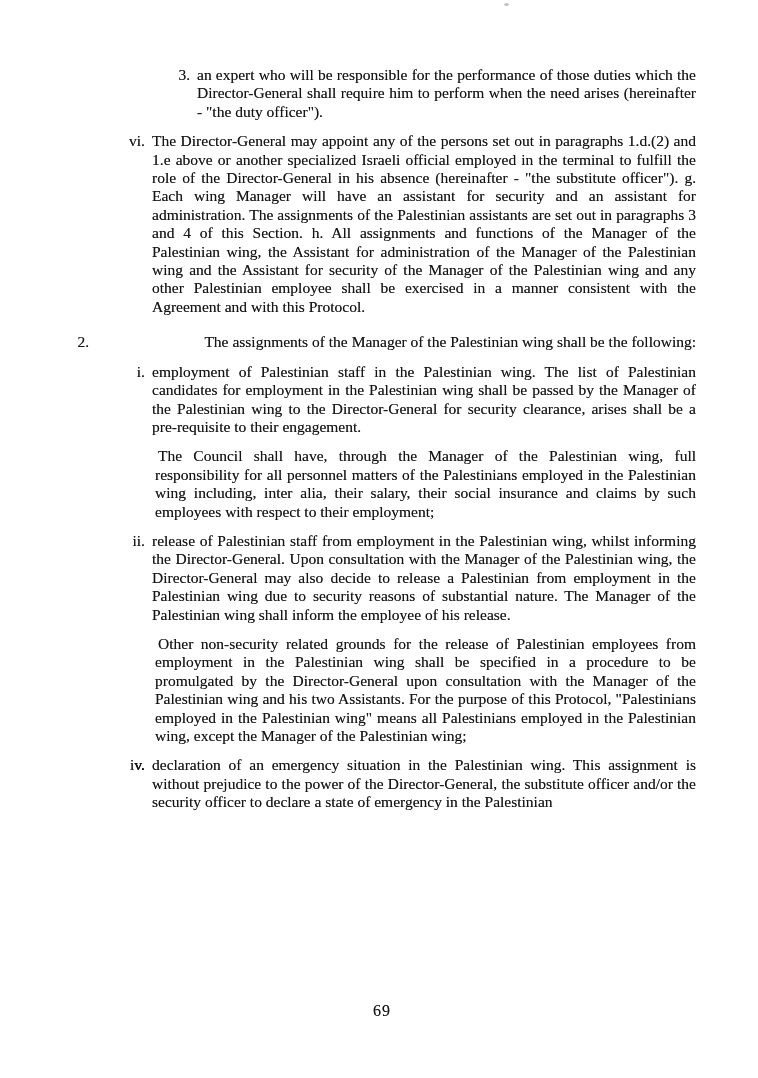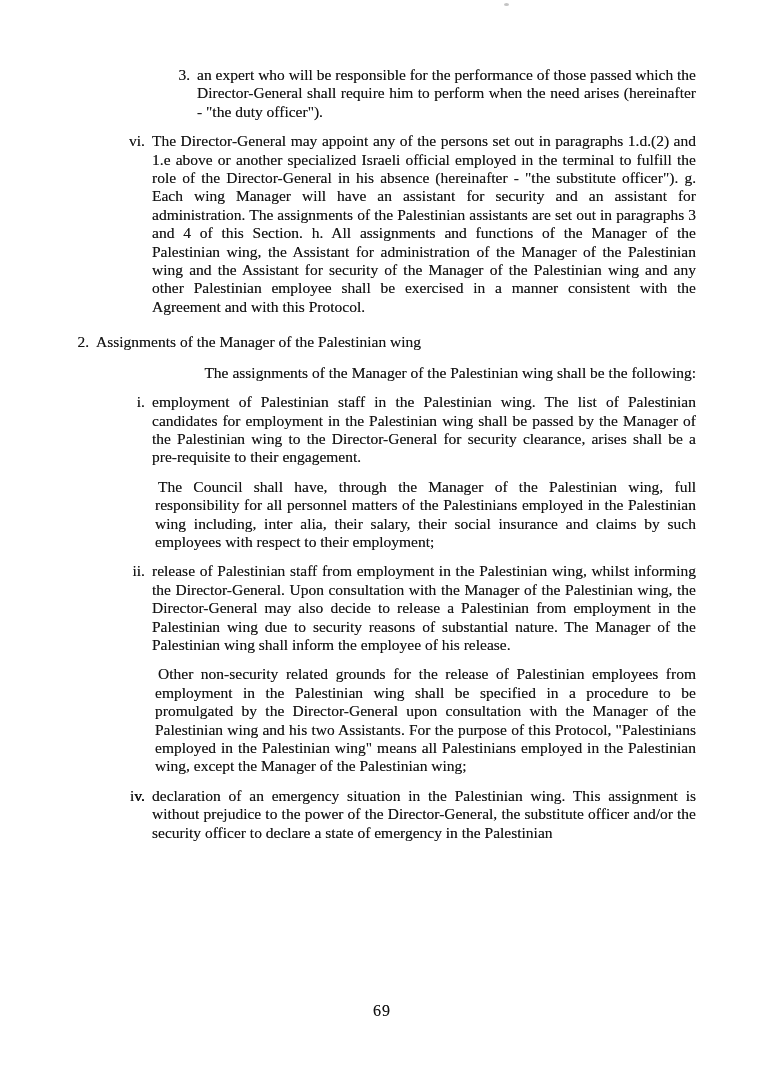--- a/index.html
+++ b/index.html
@@ -66,23 +66,23 @@
     background: #b5b5b5;
     opacity: 0.8;
   }
 </style>
 </head>
 <body>
 
 <div class="page">
   <div class="speck"></div>
   <main class="doc">
-      <div class="block s-item3 w-marker"><span class="marker">3.</span><span>an expert who will be responsible for the performance of those passed which the Director-General shall require him to perform when the need arises (hereinafter - "the duty officer").</span></div>
+      <div class="block s-item3 w-marker"><span class="marker">3.</span><span>an expert who will be responsible for the performance of those duties which the Director-General shall require him to perform when the need arises (hereinafter - "the duty officer").</span></div>
       <div class="block s-vi w-marker"><span class="marker">vi.</span><span>The Director-General may appoint any of the persons set out in paragraphs 1.d.(2) and 1.e above or another specialized Israeli official employed in the terminal to fulfill the role of the Director-General in his absence (hereinafter - "the substitute officer"). g. Each wing Manager will have an assistant for security and an assistant for administration. The assignments of the Palestinian assistants are set out in paragraphs 3 and 4 of this Section. h. All assignments and functions of the Manager of the Palestinian wing, the Assistant for administration of the Manager of the Palestinian wing and the Assistant for security of the Manager of the Palestinian wing and any other Palestinian employee shall be exercised in a manner consistent with the Agreement and with this Protocol.</span></div>
-      <div class="block s-h2 w-marker"><span class="marker">2.</span><span>Assignments of the Manager of the Palestinian wing</span></div>
+      <div class="block s-h2 w-marker"><span class="marker">2.</span></div>
       <div class="block s-intro"><span>The assignments of the Manager of the Palestinian wing shall be the following:</span></div>
       <div class="block s-item w-marker"><span class="marker">i.</span><span>employment of Palestinian staff in the Palestinian wing. The list of Palestinian candidates for employment in the Palestinian wing shall be passed by the Manager of the Palestinian wing to the Director-General for security clearance, arises shall be a pre-requisite to their engagement.</span></div>
       <div class="block s-sub"><span>The Council shall have, through the Manager of the Palestinian wing, full responsibility for all personnel matters of the Palestinians employed in the Palestinian wing including, inter alia, their salary, their social insurance and claims by such employees with respect to their employment;</span></div>
       <div class="block s-item w-marker"><span class="marker">ii.</span><span>release of Palestinian staff from employment in the Palestinian wing, whilst informing the Director-General. Upon consultation with the Manager of the Palestinian wing, the Director-General may also decide to release a Palestinian from employment in the Palestinian wing due to security reasons of substantial nature. The Manager of the Palestinian wing shall inform the employee of his release.</span></div>
       <div class="block s-sub"><span>Other non-security related grounds for the release of Palestinian employees from employment in the Palestinian wing shall be specified in a procedure to be promulgated by the Director-General upon consultation with the Manager of the Palestinian wing and his two Assistants. For the purpose of this Protocol, "Palestinians employed in the Palestinian wing" means all Palestinians employed in the Palestinian wing, except the Manager of the Palestinian wing;</span></div>
       <div class="block s-item w-marker"><span class="marker">iv.</span></div>
       <div class="block s-item w-marker"><span class="marker">v.</span><span>declaration of an emergency situation in the Palestinian wing. This assignment is without prejudice to the power of the Director-General, the substitute officer and/or the security officer to declare a state of emergency in the Palestinian</span></div>
     </main>
   <div class="folio">69</div>
 </div>

